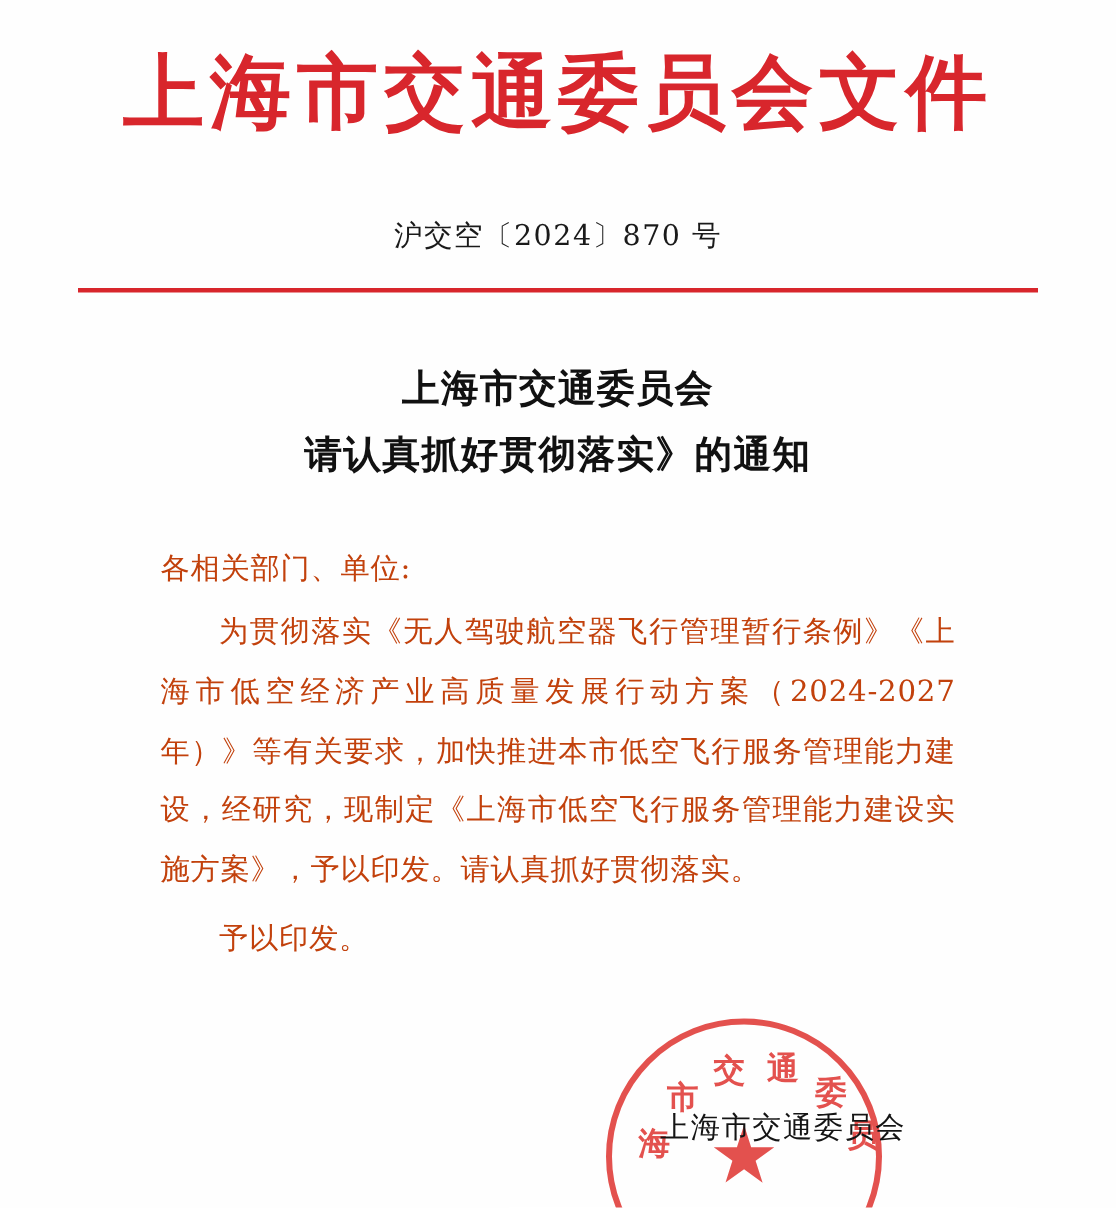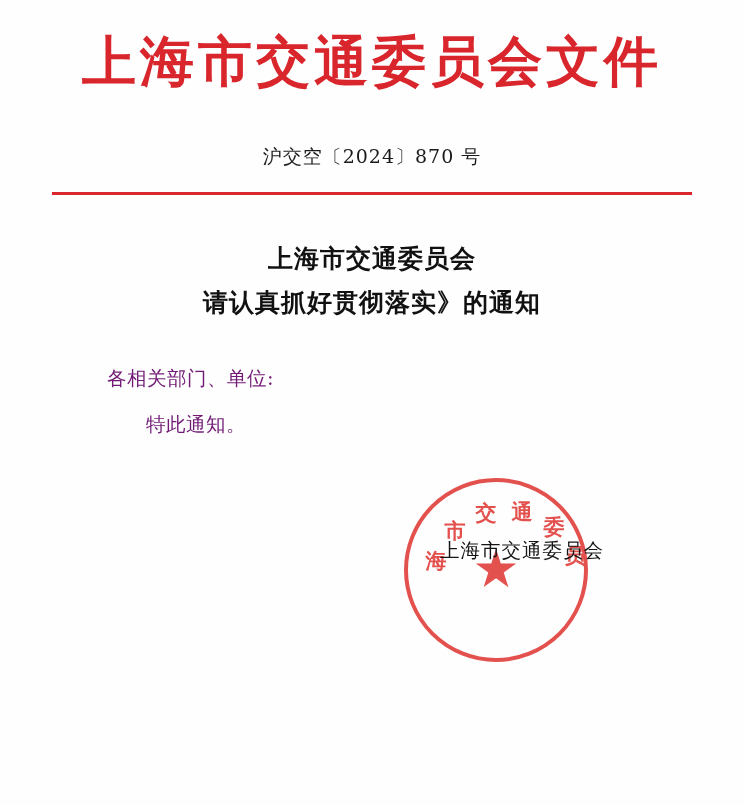--- a/index.html
+++ b/index.html
@@ -68,21 +68,21 @@
     display: block;
     white-space: nowrap;
   }
 
   
   .body-block {
     margin: 34px auto 0 auto;
     width: 530px;
     font-size: 19.5px;
     line-height: 2.05;
-    color: #701a75;
+    color: #c2410c;
     letter-spacing: 0.5px;
     text-align: justify;
   }
   .salutation {
     margin: 0 0 2px 0;
   }
   .para {
     margin: 0;
     text-indent: 2em;
   }
@@ -158,21 +158,22 @@
 
   <div class="red-rule"></div>
 
   <div class="title-block">
     <span class="title-line">上海市交通委员会</span>
     <span class="title-line">请认真抓好贯彻落实》的通知</span>
   </div>
 
   <div class="body-block">
     <p class="salutation">各相关部门、单位:</p>
-    <p class="para para-spaced">特此通知。</p>
+    <p class="para">为贯彻落实《无人驾驶航空器飞行管理暂行条例》《上海市低空经济产业高质量发展行动方案（2024-2027 年）》等有关要求，加快推进本市低空飞行服务管理能力建设，经研究，现制定《上海市低空飞行服务管理能力建设实施方案》，予以印发。请认真抓好贯彻落实。</p>
+    <p class="para para-spaced">予以印发。</p>
   </div>
 
   <div class="sign-area">
 
     <div class="seal">
       <div class="seal-star">★</div>
       <div class="seal-text-top">
 
         <span class="seal-char" style="transform: rotate(-72deg) translate(0,-74px) rotate(72deg);">海</span>
         <span class="seal-char" style="transform: rotate(-44deg) translate(0,-74px) rotate(44deg);">市</span>

